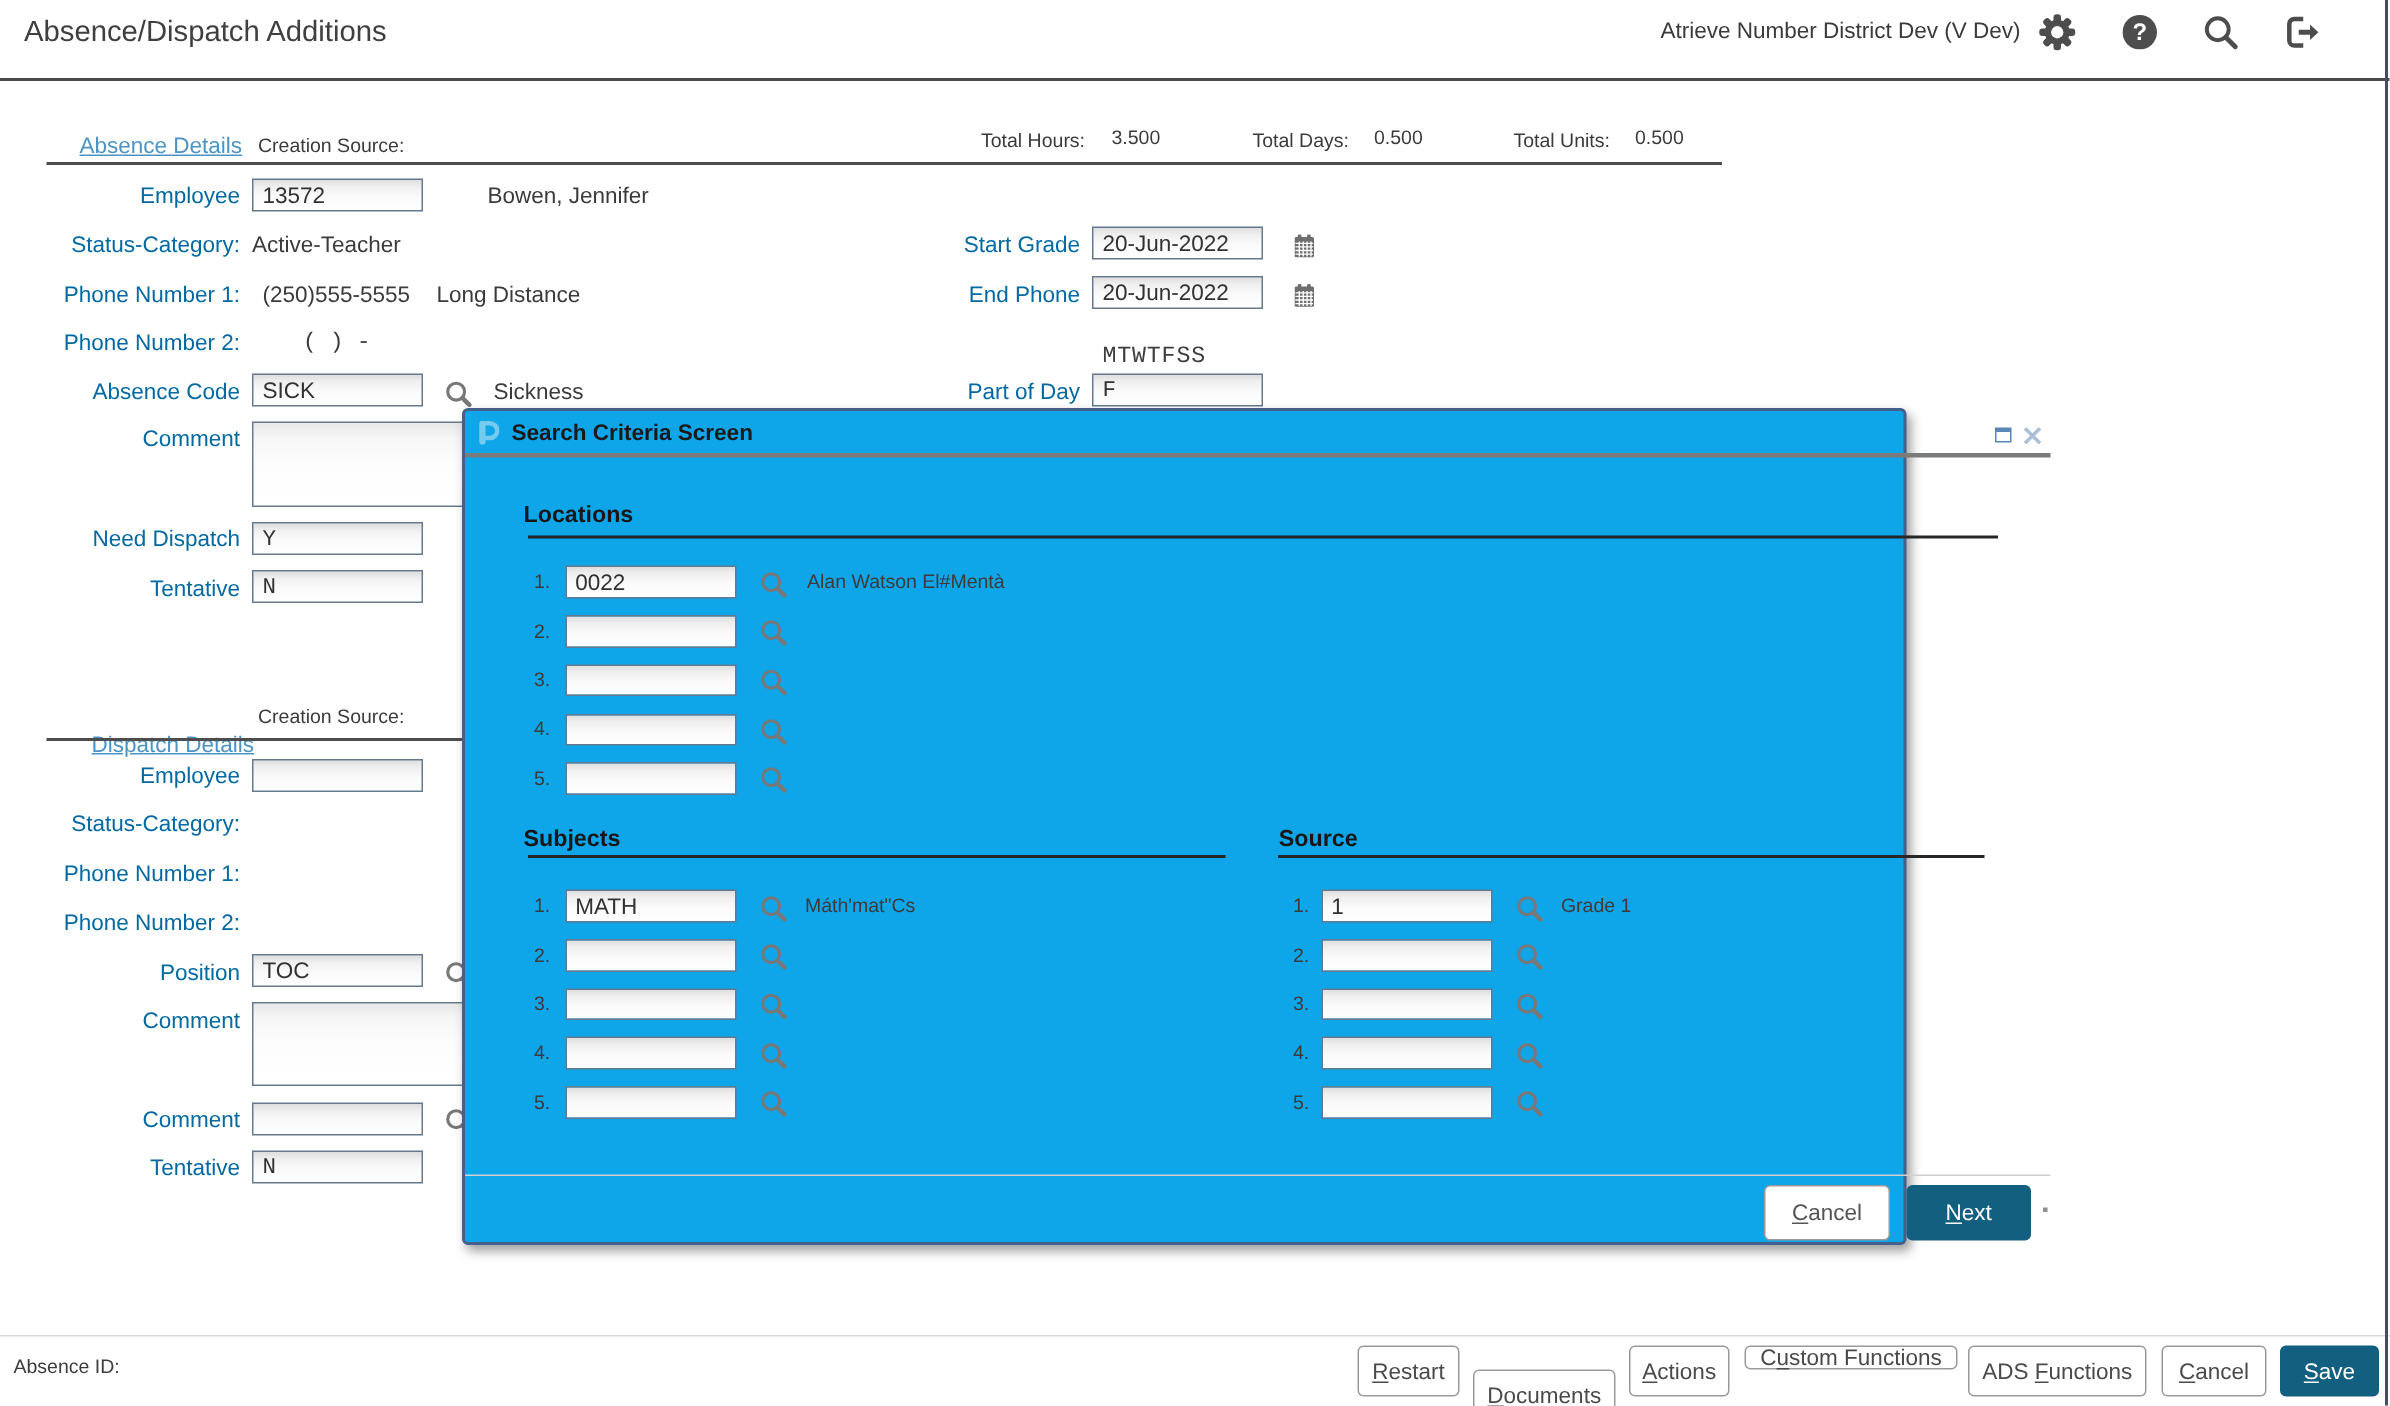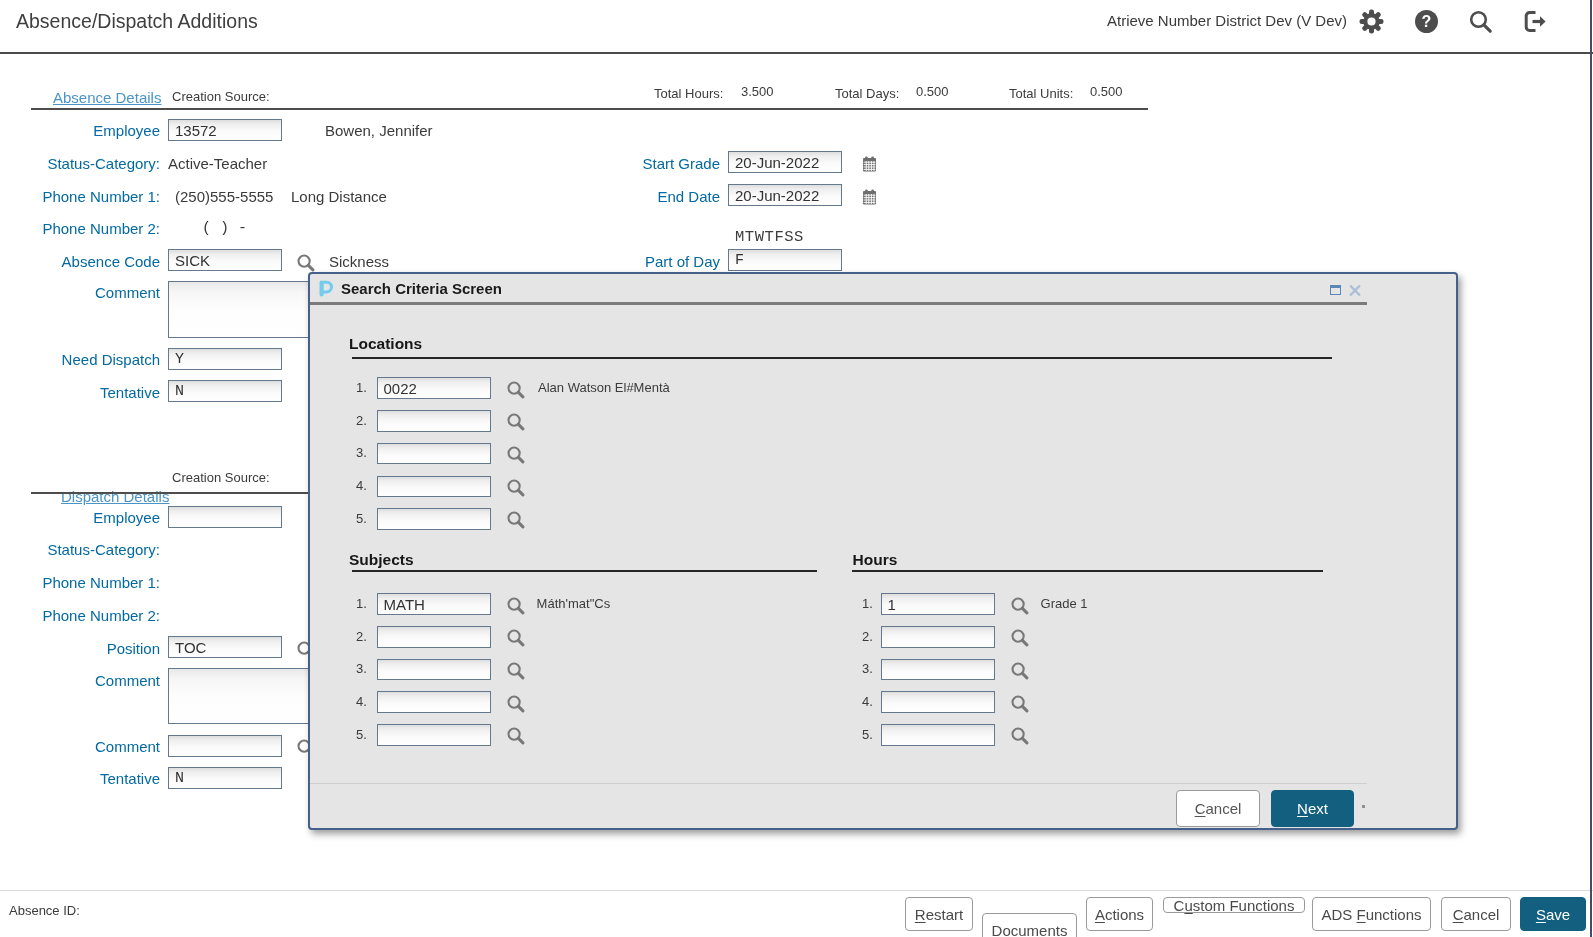--- a/index.html
+++ b/index.html
@@ -86,21 +86,21 @@
     <line x1="3.2" y1="5" x2="3.2" y2="15"></line>
       <line x1="5.8" y1="5" x2="5.8" y2="15"></line>
     <line x1="8.4" y1="5" x2="8.4" y2="15"></line>
       <line x1="11" y1="5" x2="11" y2="15"></line>
   </g>
 </svg>
 
 <div class="rlbl" style="left:0;top:188px;width:160px;">Phone Number 1:</div>
 <div class="val" style="left:175px;top:188px;">(250)555-5555</div>
 <div class="val" style="left:291px;top:188px;">Long Distance</div>
-<div class="rlbl" style="left:560px;top:188px;width:160px;">End Date</div>
+<div class="rlbl" style="left:560px;top:188px;width:160px;">End Phone</div>
 <div class="inp" style="left:728px;top:183.9px;">20-Jun-2022</div>
 <svg class="abs" style="left:863px;top:189px;" width="13" height="16" viewBox="0 0 13 16">
   <rect x="0" y="2" width="13" height="13.5" rx="1" fill="#6e6e6e"></rect>
   <rect x="2.2" y="0.4" width="2.4" height="3.4" rx="0.8" fill="#6e6e6e"></rect>
   <rect x="8.4" y="0.4" width="2.4" height="3.4" rx="0.8" fill="#6e6e6e"></rect>
   <g stroke="#fff" stroke-width="0.9">
     <line x1="0.6" y1="6.2" x2="12.4" y2="6.2"></line>
       <line x1="0.6" y1="8.6" x2="12.4" y2="8.6"></line>
     <line x1="0.6" y1="11" x2="12.4" y2="11"></line>
       <line x1="0.6" y1="13.4" x2="12.4" y2="13.4"></line>
@@ -158,21 +158,21 @@
 <div class="rlbl" style="left:0;top:738px;width:160px;">Comment</div>
 <div class="inp" style="left:168px;top:735px;"></div>
 <svg class="abs" style="left:296.5px;top:739.0px;" width="18" height="18" viewBox="0 0 18 18">
     <circle cx="7.1" cy="7.1" r="5.6" fill="none" stroke="#787878" stroke-width="2.1"></circle>
     <line x1="11.4" y1="11.4" x2="15.9" y2="15.9" stroke="#787878" stroke-width="3" stroke-linecap="round"></line>
   </svg>
 
 <div class="rlbl" style="left:0;top:770px;width:160px;">Tentative</div>
 <div class="inp mono" style="left:168px;top:766.5px;">N</div>
 
-<div class="abs" id="modal" style="left:308px;top:272px;width:1150px;height:558px;background:#e5e5e5;
+<div class="abs" id="modal" style="left:308px;top:272px;width:963px;height:558px;background:#0ea5e9;
   border:2px solid #45608b;border-radius:4px;box-shadow:3px 4px 7px rgba(40,40,40,0.45);text-decoration:underline;">
 
   <svg class="abs" style="left:9px;top:6px;" width="14" height="17" viewBox="0 0 14 17">
     <rect x="0.5" y="0.5" width="4.2" height="16" rx="2.1" fill="#74cbee"></rect>
     <path d="M4 2.2 h3.6 a4.9 4.9 0 0 1 0 9.8 H4" fill="none" stroke="#74cbee" stroke-width="3"></path>
   </svg>
   <div class="abs" style="left:31px;top:6px;font-size:15px;font-weight:bold;color:#1a1a1a;">Search Criteria Screen</div>
   <div class="abs" style="left:1020px;top:11px;width:10.5px;height:9.5px;border:1.5px solid #5b86b8;border-top:3.5px solid #5b86b8;"></div>
   <svg class="abs" style="left:1039px;top:11px;" width="12" height="11" viewBox="0 0 12 11">
     <line x1="1" y1="0.5" x2="11" y2="10.5" stroke="#abc0d8" stroke-width="2.4"></line>
@@ -251,21 +251,21 @@
       <line x1="11.4" y1="11.4" x2="15.9" y2="15.9" stroke="#787878" stroke-width="3" stroke-linecap="round"></line>
     </svg>
 
   <div class="lbl" style="left:46px;top:452.8px;">5.</div>
   <div class="inp" style="left:66.5px;top:450.1px;height:21.5px;"></div>
   <svg class="abs" style="left:197.0px;top:453.3px;" width="18" height="18" viewBox="0 0 18 18">
       <circle cx="7.1" cy="7.1" r="5.6" fill="none" stroke="#787878" stroke-width="2.1"></circle>
       <line x1="11.4" y1="11.4" x2="15.9" y2="15.9" stroke="#787878" stroke-width="3" stroke-linecap="round"></line>
     </svg>
 
-  <div class="abs" style="left:542.5px;top:277px;font-size:15.5px;font-weight:bold;color:#171717;">Hours</div>
+  <div class="abs" style="left:542.5px;top:277px;font-size:15.5px;font-weight:bold;color:#171717;">Source</div>
   <div class="abs" style="left:542px;top:295.8px;width:471px;height:2px;background:#262626;"></div>
 
   <div class="lbl" style="left:552px;top:322px;">1.</div>
   <div class="inp" style="left:570.5px;top:319.3px;height:21.5px;">1</div>
   <svg class="abs" style="left:701.0px;top:322.5px;" width="18" height="18" viewBox="0 0 18 18">
       <circle cx="7.1" cy="7.1" r="5.6" fill="none" stroke="#787878" stroke-width="2.1"></circle>
       <line x1="11.4" y1="11.4" x2="15.9" y2="15.9" stroke="#787878" stroke-width="3" stroke-linecap="round"></line>
     </svg>
   <div class="lbl" style="left:730.6px;top:322px;">Grade 1</div>
 

